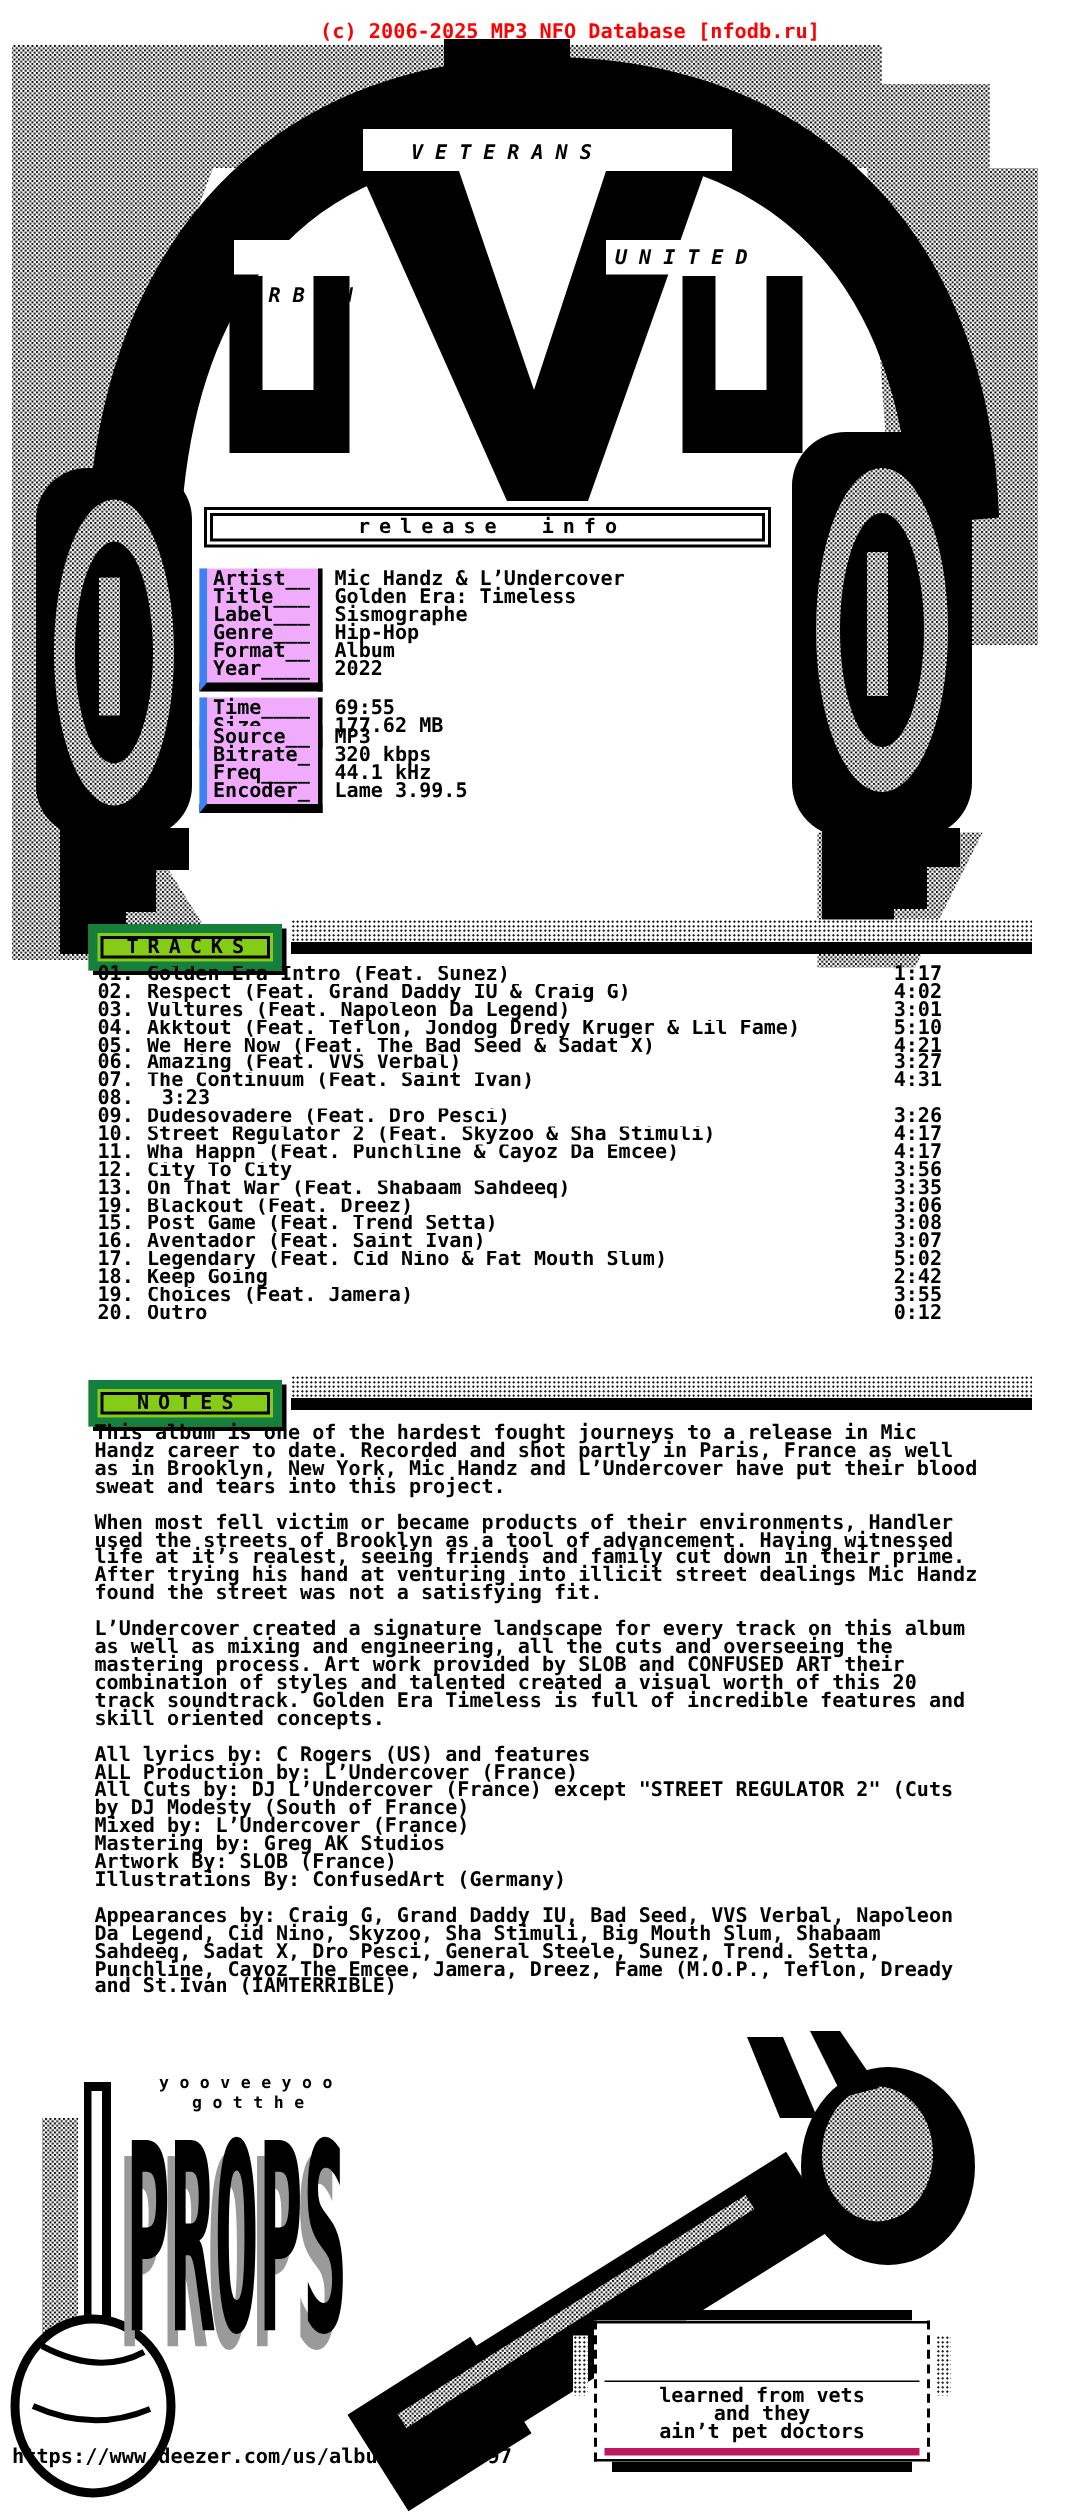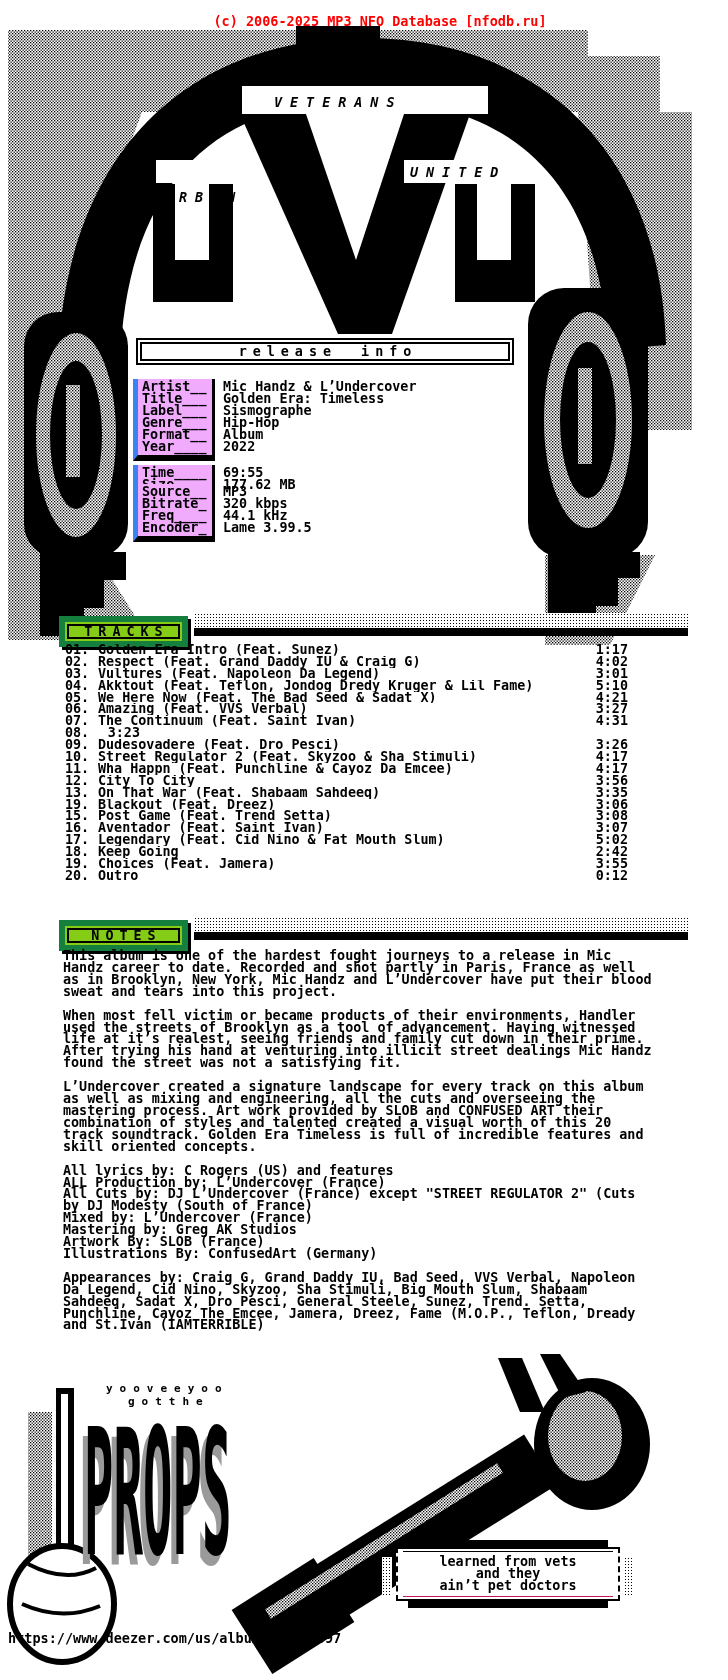--- a/index.html
+++ b/index.html
@@ -49,22 +49,22 @@
 
   
   .small-spaced{font-size:11px;line-height:12px;letter-spacing:7px;white-space:nowrap;}
   .props{left:84px;top:1408px;font-size:49px;line-height:49px;letter-spacing:0px;
          transform:scaleY(3.55);transform-origin:top left;text-shadow:-5px 3px 0 #9a9a9a;}
 
   
   .quote{left:396px;top:1540px;width:224px;}
   .q-topbar,.q-botbar{height:7px;background:#000;margin:0 12px;}
   .q-frame{border:2px dashed #000;border-top:2px solid #000;border-bottom:2px solid #000;padding:2px 5px;position:relative;background:#fff;}
-  .q-inner{border-top:1px solid #000;border-bottom:1px solid #be185d;padding:4px 2px;text-align:center;
-           white-space:pre-line;font-size:13.4px;line-height:12px;}
+  .q-inner{border-top:1px solid #000;border-bottom:5px solid #be185d;padding:4px 2px;text-align:center;
+           white-space:pre-line;font-size:13.4px;line-height:12px;margin-top:36px;}
   .q-pad{position:absolute;width:10px;height:40px;top:8px;}
   .q-pad-l{left:-16px;}
   .q-pad-r{right:-16px;}
 
   .bottom-link{left:8px;top:1631px;font-size:13.5px;line-height:14px;color:#000;text-decoration:none;white-space:nowrap;}
 </style>
 </head>
 <body>
 
 <div id="page">

